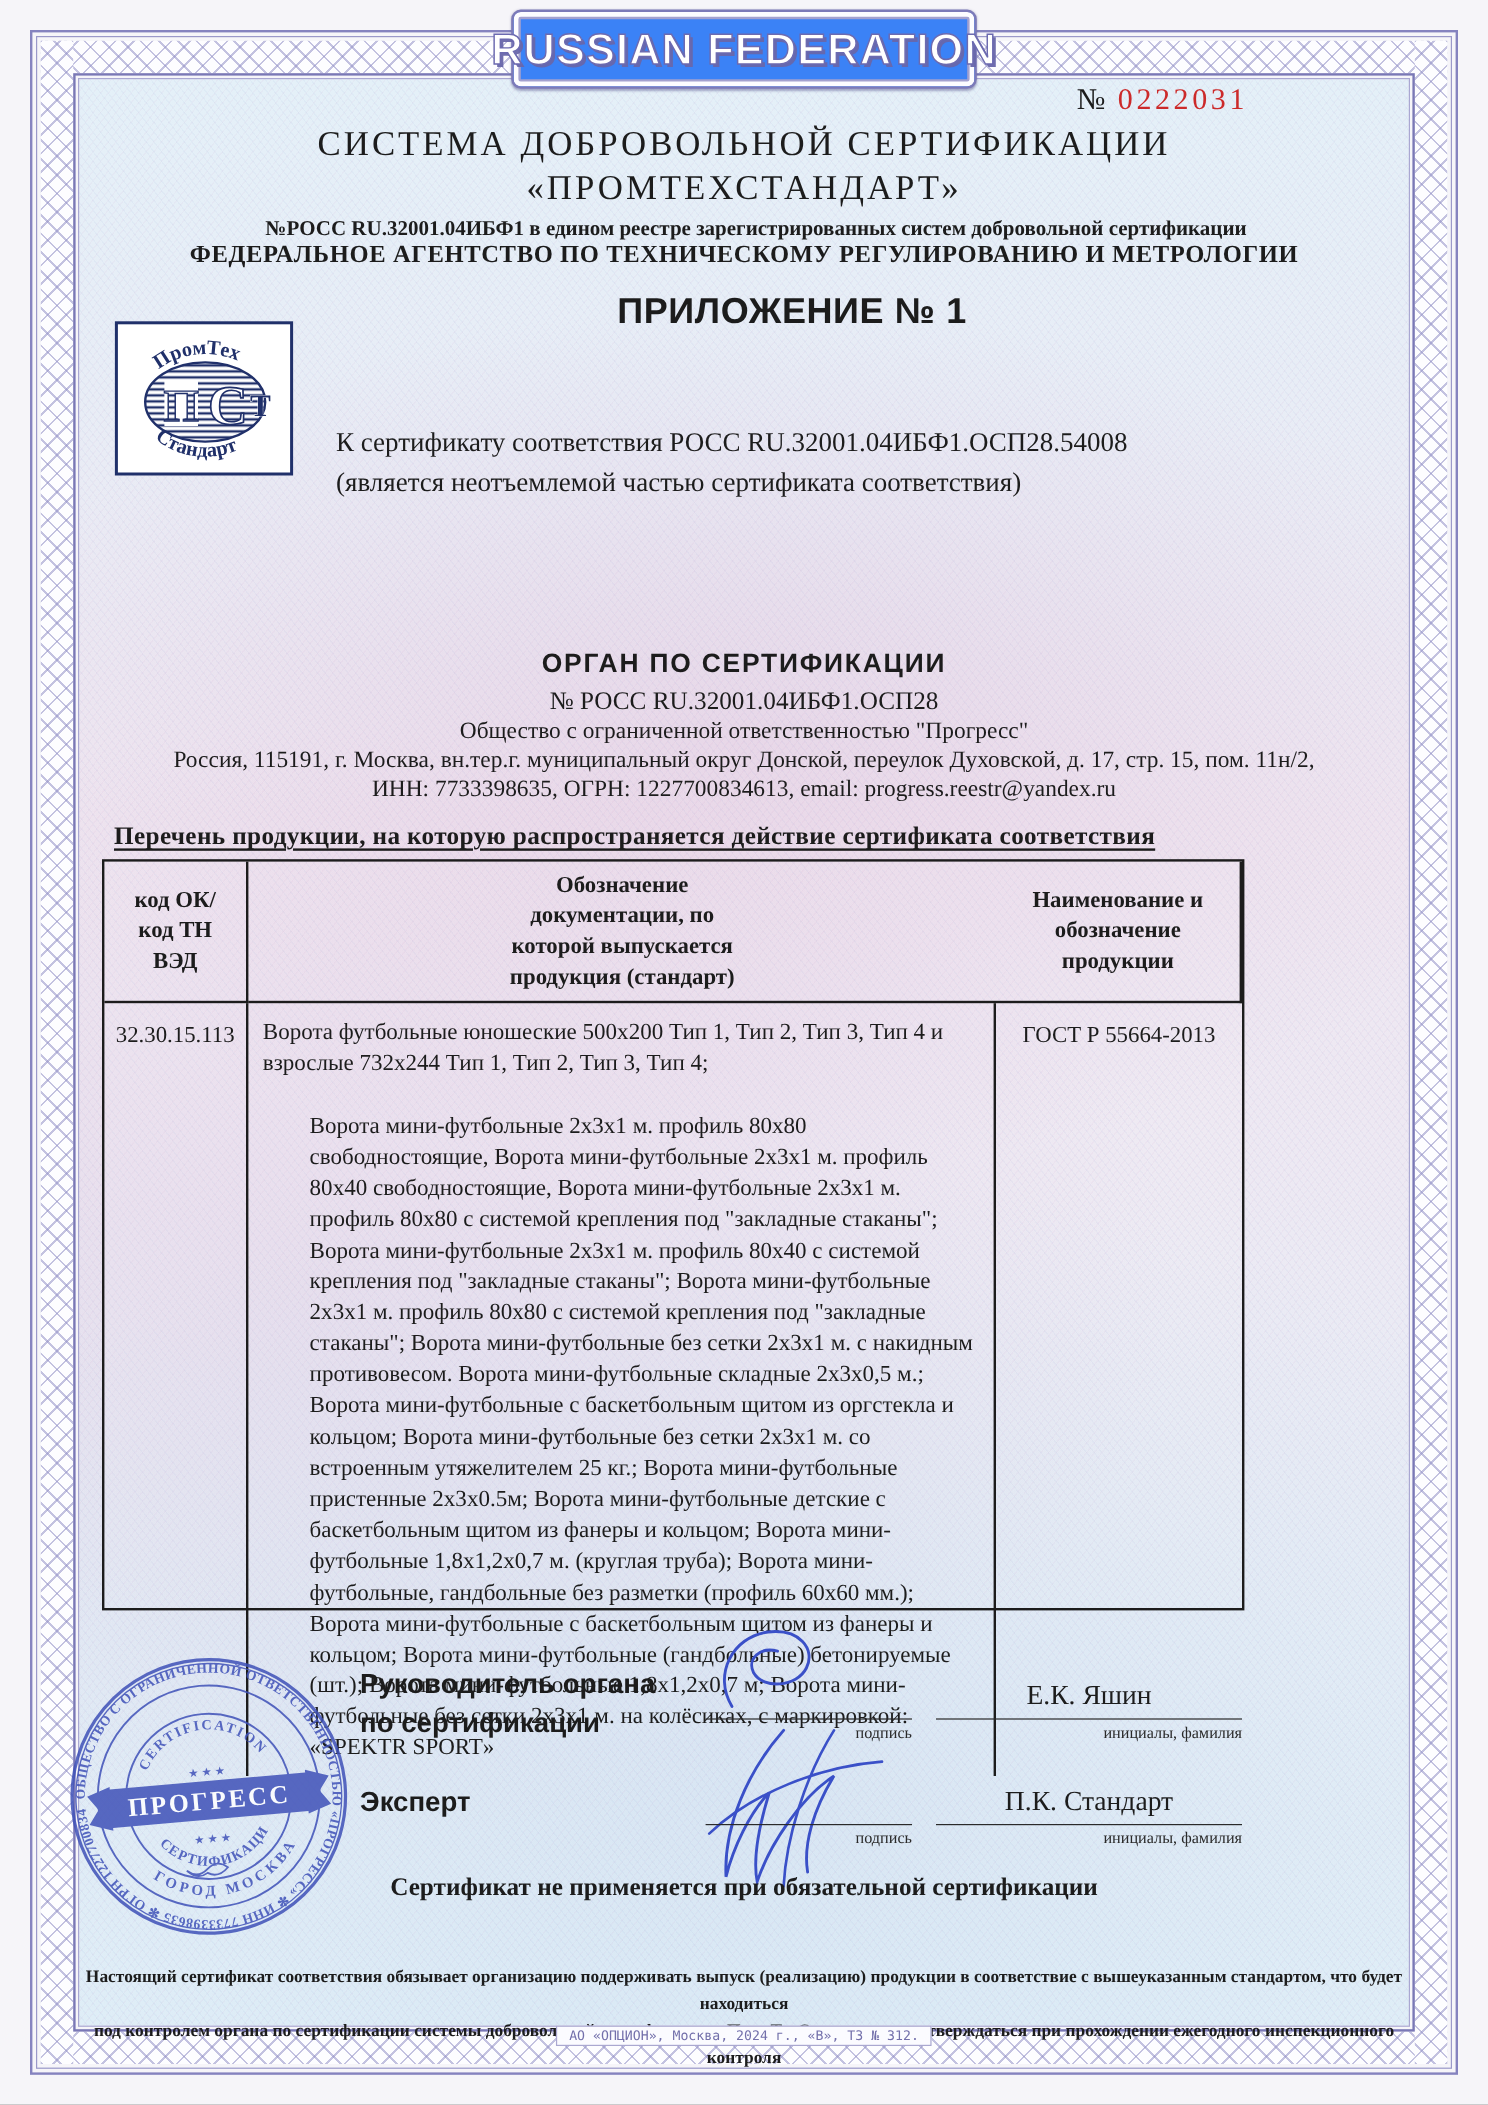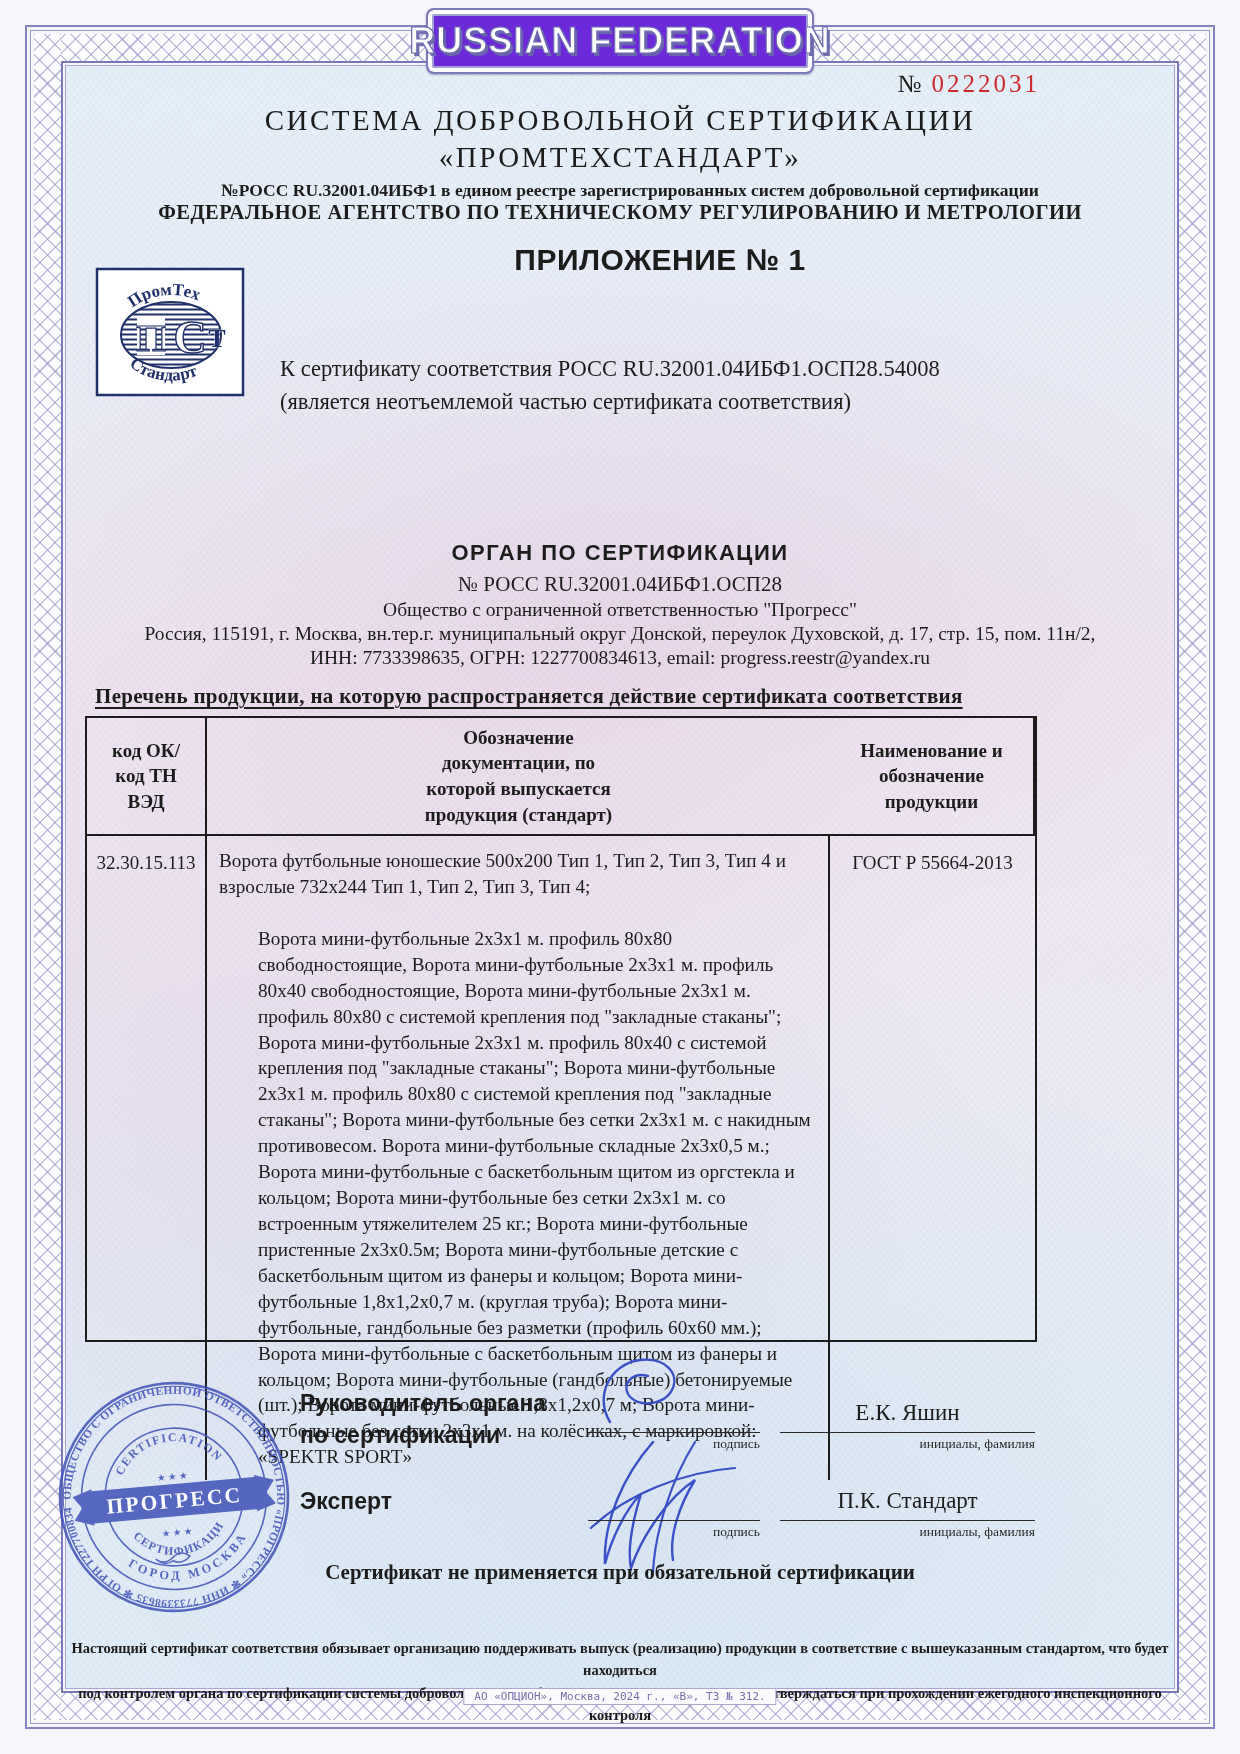--- a/index.html
+++ b/index.html
@@ -26,21 +26,21 @@
       radial-gradient(ellipse 950px 520px at 50% 34%, rgba(206,148,192,.20), transparent 70%),
       radial-gradient(ellipse 1000px 650px at 18% 62%, rgba(198,140,188,.14), transparent 72%),
       radial-gradient(ellipse 1100px 700px at 50% 88%, rgba(142,170,216,.14), transparent 75%),
       linear-gradient(180deg,#e4f0f8 0%,#e8edf6 16%,#efe7f1 38%,#ede9f3 56%,#e6eff7 80%,#e2f0f8 100%);}
   .hatch{position:absolute;inset:66px;
     background-image:repeating-linear-gradient(52deg,rgba(110,135,200,.055) 0 1px,transparent 1px 5px),
                      repeating-linear-gradient(-52deg,rgba(190,115,180,.05) 0 1px,transparent 1px 5px);}
 
   
   .banner{top:8px;left:50%;transform:translateX(-50%);width:384px;height:62px;z-index:5;
-          background:#6d28d9;border:2px solid #7c7ab8;border-radius:8px;
+          background:#3b82f6;border:2px solid #7c7ab8;border-radius:8px;
           box-shadow:inset 0 0 0 4px #fcfcff, inset 0 0 0 6px #a3a1cf, 0 1px 2px rgba(60,58,120,.4);
           display:flex;align-items:center;justify-content:center;}
   .banner-text{font-family:"Liberation Sans",sans-serif;font-weight:700;font-size:36px;letter-spacing:1px;
           color:#fff;-webkit-text-stroke:1.2px #6c6ab0;text-shadow:2.5px 2.5px 0 rgba(104,102,170,.95);white-space:nowrap;}
 
   .doc-number{top:70px;right:200px;font-size:25px;letter-spacing:2px;}
   .doc-number .num{color:#cc2a2a;letter-spacing:3px;}
 
   .title1{top:104px;left:0;right:0;text-align:center;font-size:29px;letter-spacing:2.5px;}
   .title2{top:141px;left:0;right:0;text-align:center;font-size:29px;letter-spacing:2.5px;}

